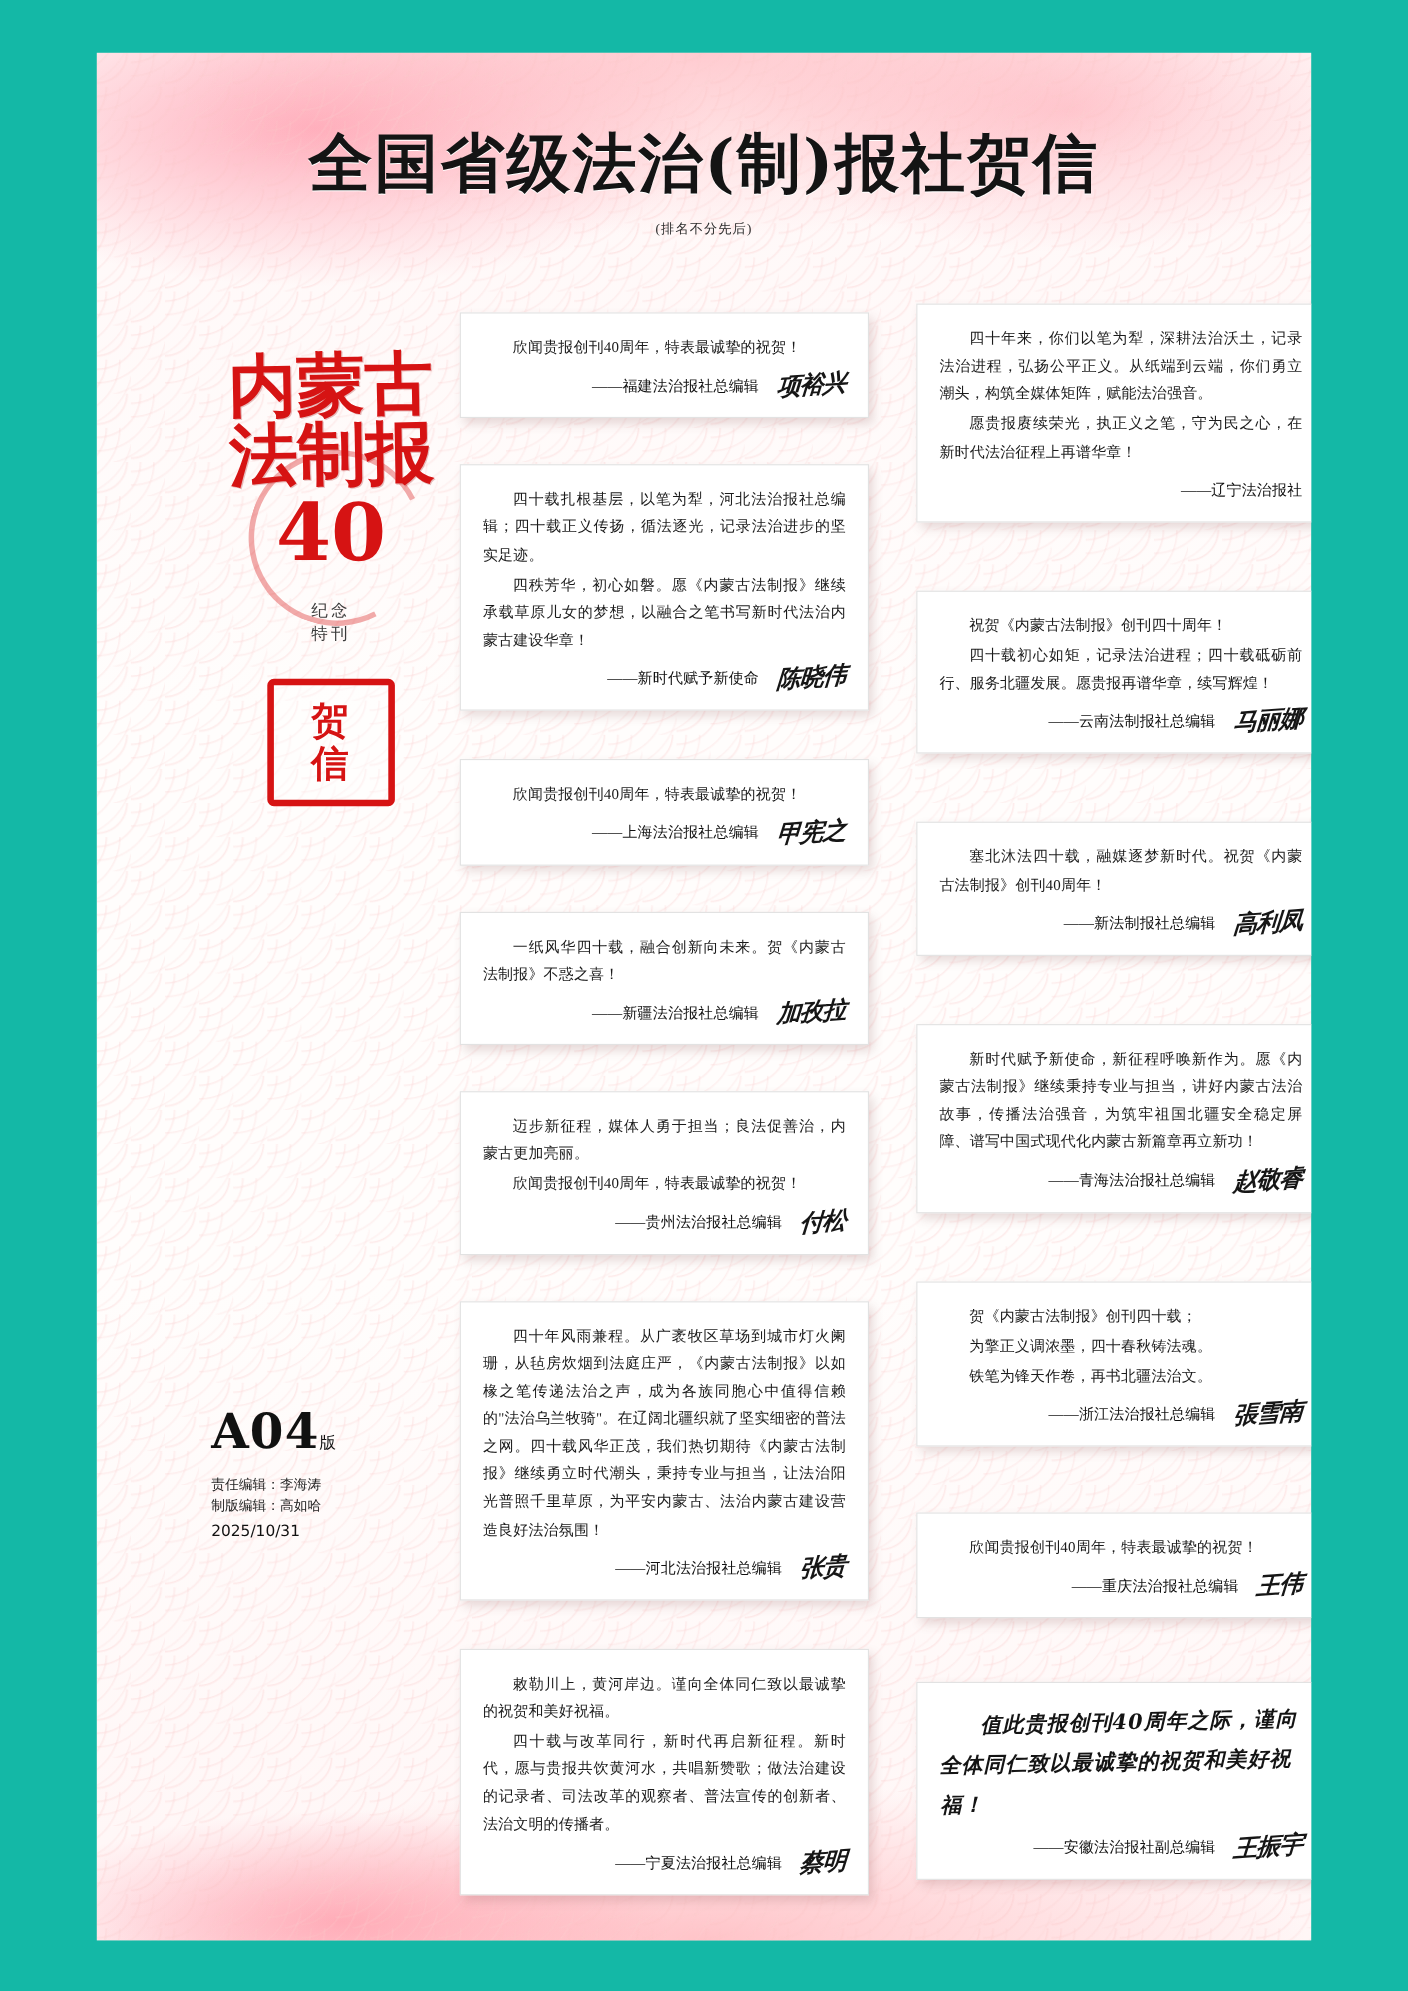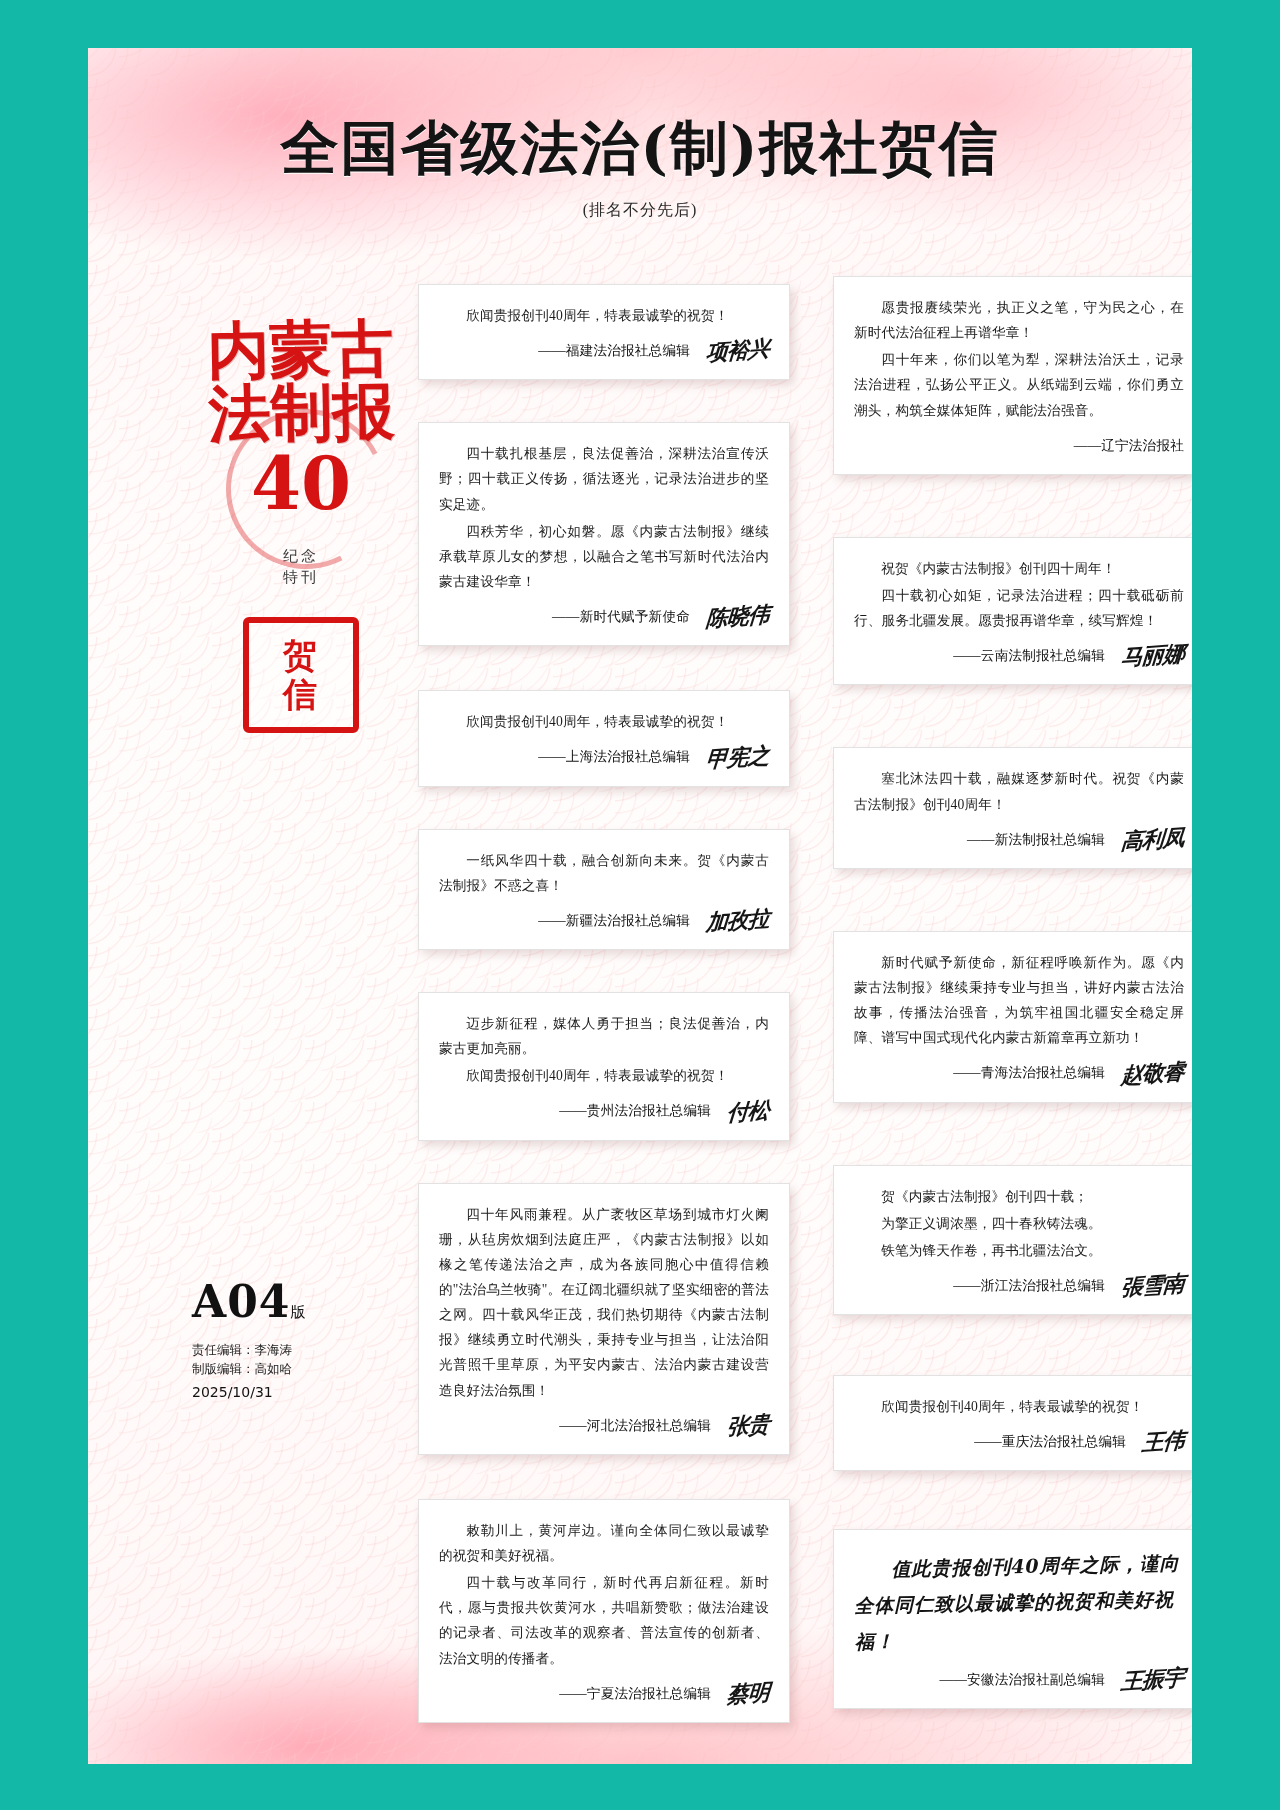--- a/index.html
+++ b/index.html
@@ -70,21 +70,21 @@
     margin: 0;
     font-family: "DejaVu Serif", "Liberation Serif", serif;
     font-weight: 700;
     font-size: 58px;
     letter-spacing: 2px;
     color: #141414;
     text-shadow: 0 1px 0 #fff;
   }
   .masthead .sub {
     margin-top: 12px;
-    font-size: 16px;
+    font-size: 12px;
     color: #2a2a2a;
     letter-spacing: 1px;
     font-family: Liberation Serif, serif;
   }
 
   
   .brand {
     position: absolute;
     left: 108px;
     top: 270px;
@@ -283,21 +283,21 @@
 
     <div class="col col-left" id="col-left">
         <div class="card" style="margin-bottom: 42px;">
           <p>欣闻贵报创刊40周年，特表最诚挚的祝贺！</p>
           <div class="sign">
             <span class="org">——福建法治报社总编辑</span>
             <span class="hand">项裕兴</span>
           </div>
         </div>
         <div class="card" style="margin-bottom: 44px;">
-          <p>四十载扎根基层，良法促善治，深耕法治宣传沃野；四十载正义传扬，循法逐光，记录法治进步的坚实足迹。</p>
+          <p>四十载扎根基层，以笔为犁，河北法治报社总编辑；四十载正义传扬，循法逐光，记录法治进步的坚实足迹。</p>
           <p>四秩芳华，初心如磐。愿《内蒙古法制报》继续承载草原儿女的梦想，以融合之笔书写新时代法治内蒙古建设华章！</p>
           <div class="sign">
             <span class="org">——新时代赋予新使命</span>
             <span class="hand">陈晓伟</span>
           </div>
         </div>
         <div class="card" style="margin-bottom: 42px;">
           <p>欣闻贵报创刊40周年，特表最诚挚的祝贺！</p>
           <div class="sign">
             <span class="org">——上海法治报社总编辑</span>
@@ -330,22 +330,22 @@
           <p>敕勒川上，黄河岸边。谨向全体同仁致以最诚挚的祝贺和美好祝福。</p>
           <p>四十载与改革同行，新时代再启新征程。新时代，愿与贵报共饮黄河水，共唱新赞歌；做法治建设的记录者、司法改革的观察者、普法宣传的创新者、法治文明的传播者。</p>
           <div class="sign">
             <span class="org">——宁夏法治报社总编辑</span>
             <span class="hand">蔡明</span>
           </div>
         </div>
       </div>
     <div class="col col-right" id="col-right">
         <div class="card" style="margin-bottom: 62px;">
+          <p>四十年来，你们以笔为犁，深耕法治沃土，记录法治进程，弘扬公平正义。从纸端到云端，你们勇立潮头，构筑全媒体矩阵，赋能法治强音。</p>
           <p>愿贵报赓续荣光，执正义之笔，守为民之心，在新时代法治征程上再谱华章！</p>
-          <p>四十年来，你们以笔为犁，深耕法治沃土，记录法治进程，弘扬公平正义。从纸端到云端，你们勇立潮头，构筑全媒体矩阵，赋能法治强音。</p>
           <div class="sign">
             <span class="org">——辽宁法治报社</span>
           </div>
         </div>
         <div class="card" style="margin-bottom: 62px;">
           <p>祝贺《内蒙古法制报》创刊四十周年！</p>
           <p>四十载初心如矩，记录法治进程；四十载砥砺前行、服务北疆发展。愿贵报再谱华章，续写辉煌！</p>
           <div class="sign">
             <span class="org">——云南法制报社总编辑</span>
             <span class="hand">马丽娜</span>

